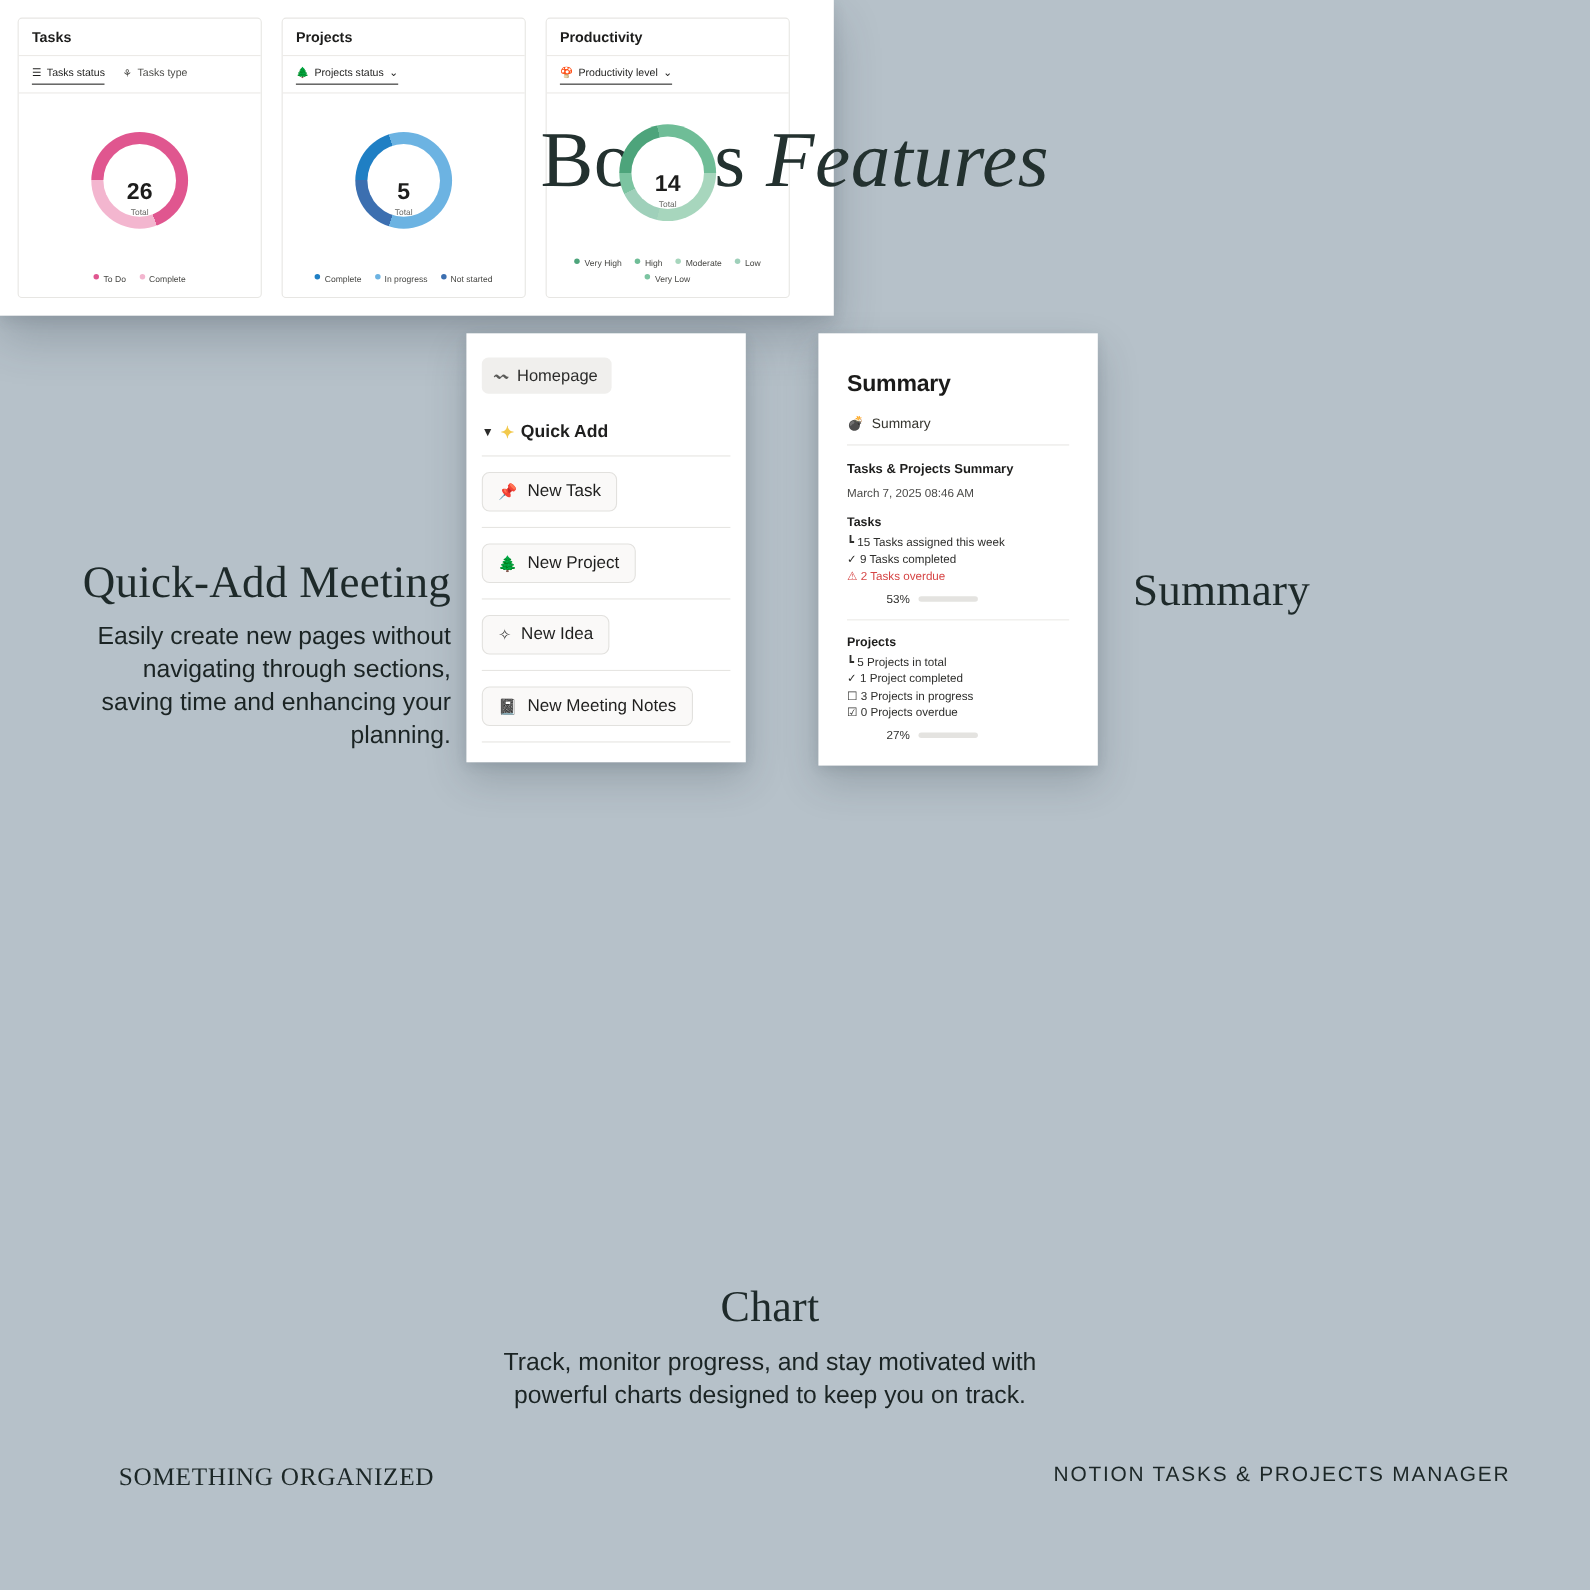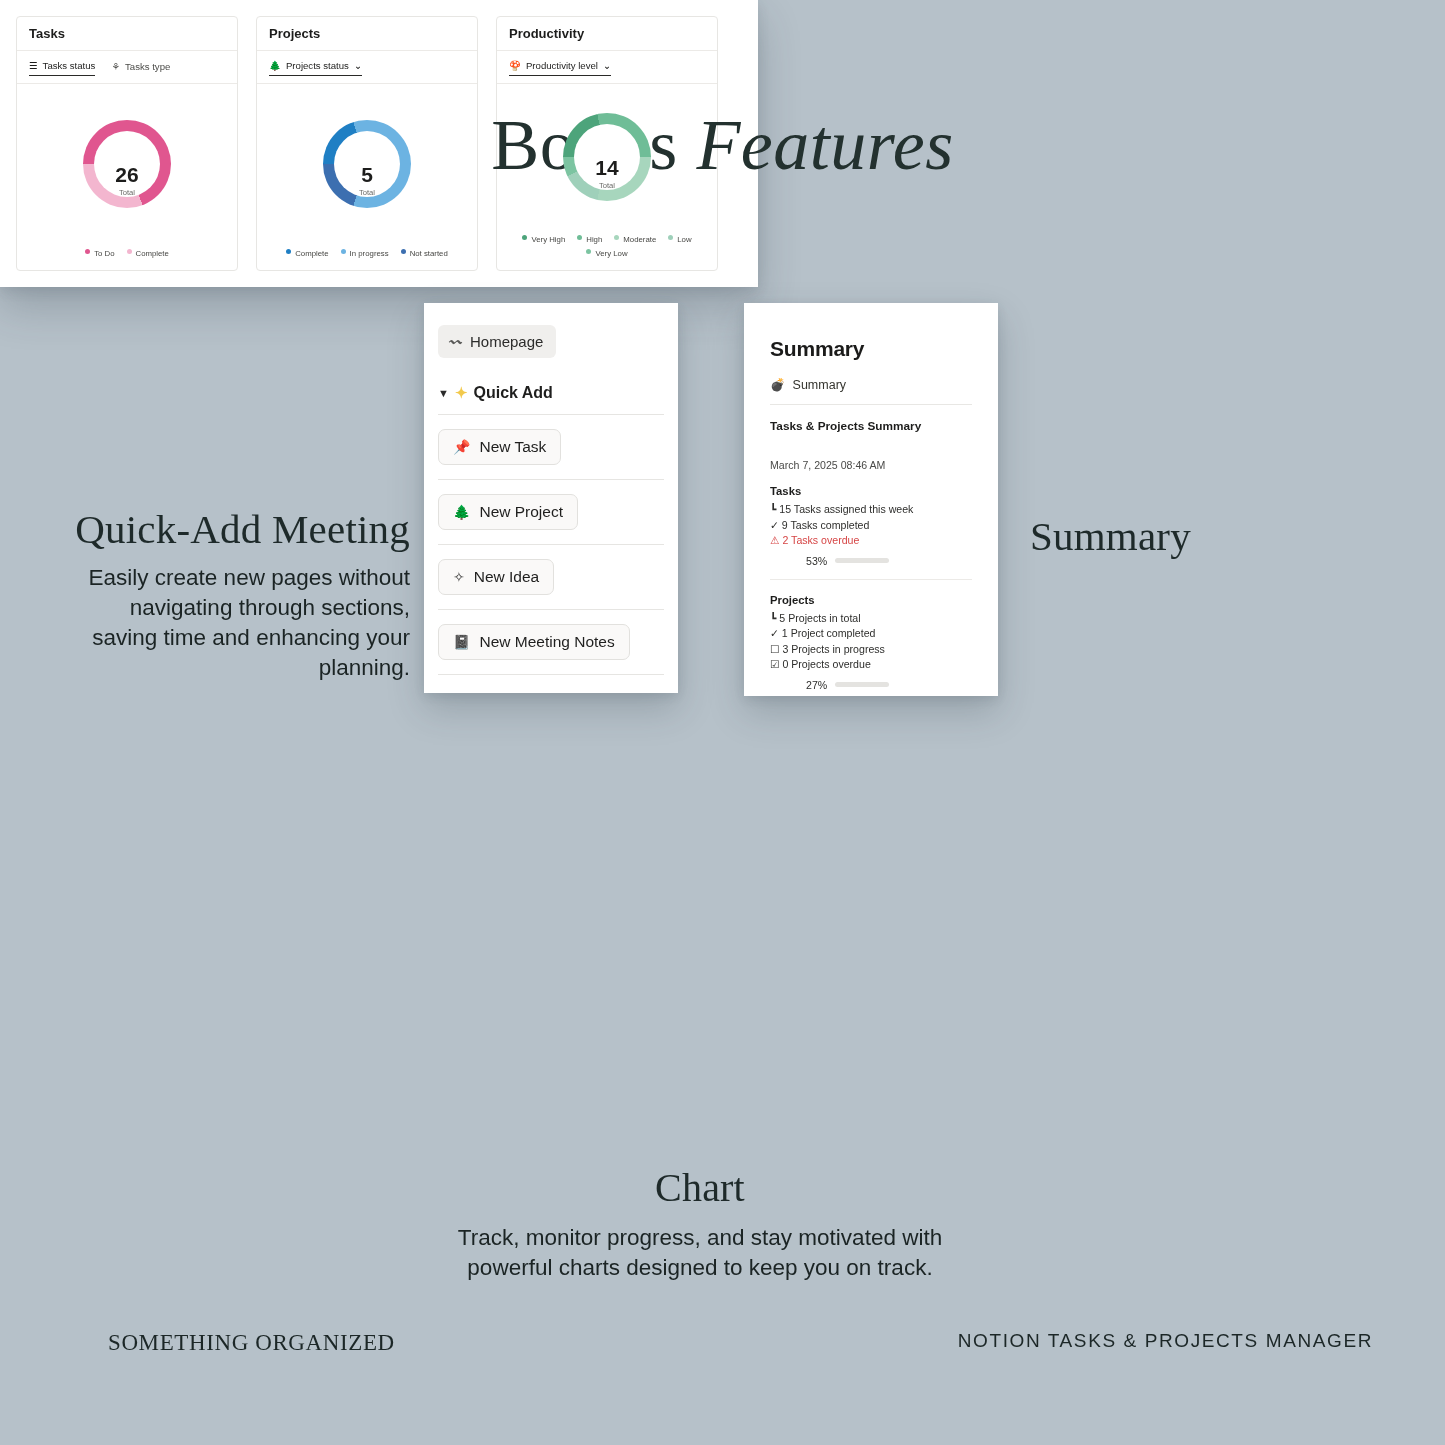--- a/index.html
+++ b/index.html
@@ -115,21 +115,21 @@
     margin: 16px 0 0 26px;
     display: flex; align-items: center; gap: 7px;
     font-size: 12.5px; color: #35352f;
   }
   .sum-divider {
     margin: 12px 26px 0 26px;
     border-top: 1px solid #e8e7e4;
   }
   .sum-body { margin: 14px 26px 0 26px; font-size: 11.5px; color: #2b2b29; }
   .sum-h { font-size: 11.8px; font-weight: bold; color: #1d1d1c; }
-  .sum-date { margin-top: 26px; font-size: 10.6px; color: #4a4a48; }
+  .sum-date { margin-top: 10px; font-size: 10.6px; color: #4a4a48; }
   .sum-group { margin-top: 14px; }
   .sum-group .lbl { font-size: 11.3px; font-weight: bold; color: #1d1d1c; margin-bottom: 5px; }
   .sum-line { font-size: 10.6px; color: #2e2e2c; line-height: 15.5px; }
   .sum-line.red { color: #d64545; }
   .sum-pct-row { display: flex; align-items: center; gap: 8px; margin-top: 6px; }
   .sum-pct { font-size: 10.6px; color: #2e2e2c; padding-left: 36px; }
   .bar-track { width: 54px; height: 5px; border-radius: 3px; background: #e4e3e0; overflow: hidden; }
   .bar-fill { height: 100%; border-radius: 3px; background: #4f9d77; }
   .sum-rule { margin-top: 12px; border-top: 1px solid #eceae7; }
 

